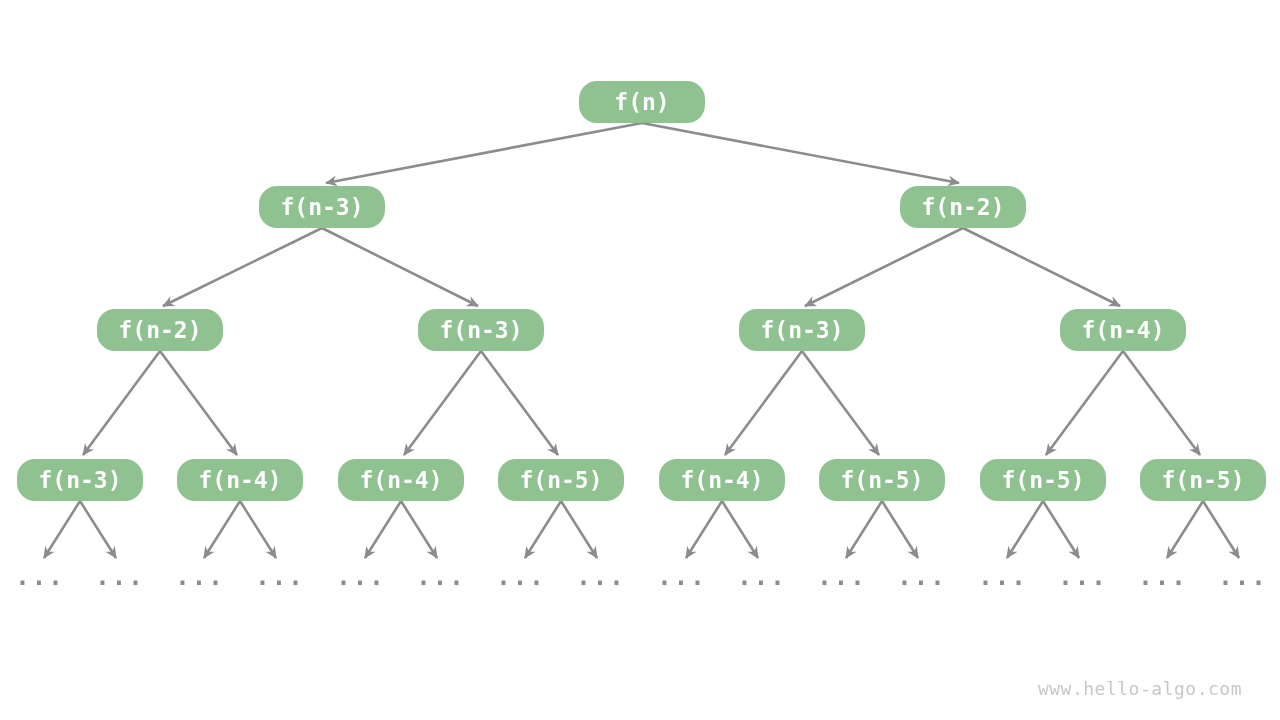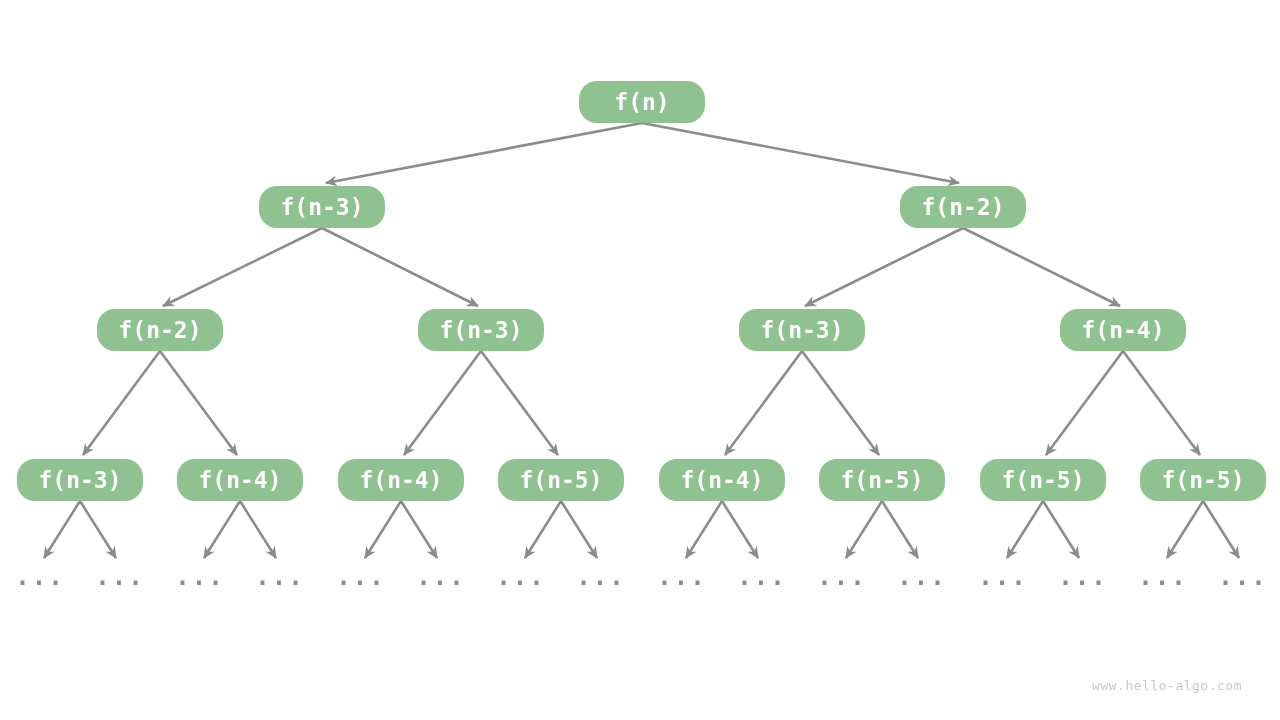--- a/index.html
+++ b/index.html
@@ -23,21 +23,21 @@
     font-weight:bold;font-size:23px;letter-spacing:0px;
     transform:translate(-50%,-50%);white-space:nowrap;
   }
   .leaf{
     position:absolute;transform:translate(-50%,-50%);
     color:var(--ellipsis);font-weight:bold;font-size:24px;
     letter-spacing:2px;line-height:24px;height:24px;
   }
   .watermark{
     position:absolute;right:38px;top:678px;
-    color:var(--watermark);font-size:13px;letter-spacing:0.5px;
+    color:var(--watermark);font-size:18px;letter-spacing:0.5px;
   }
 </style>
 </head>
 <body>
 
 <div class="stage">
 
   <svg class="edges" viewBox="0 0 1280 720" aria-hidden="true">
     <defs>
       <marker id="arrow" viewBox="0 0 14 14" markerWidth="14" markerHeight="14" refX="12" refY="7" orient="auto" markerUnits="userSpaceOnUse">

